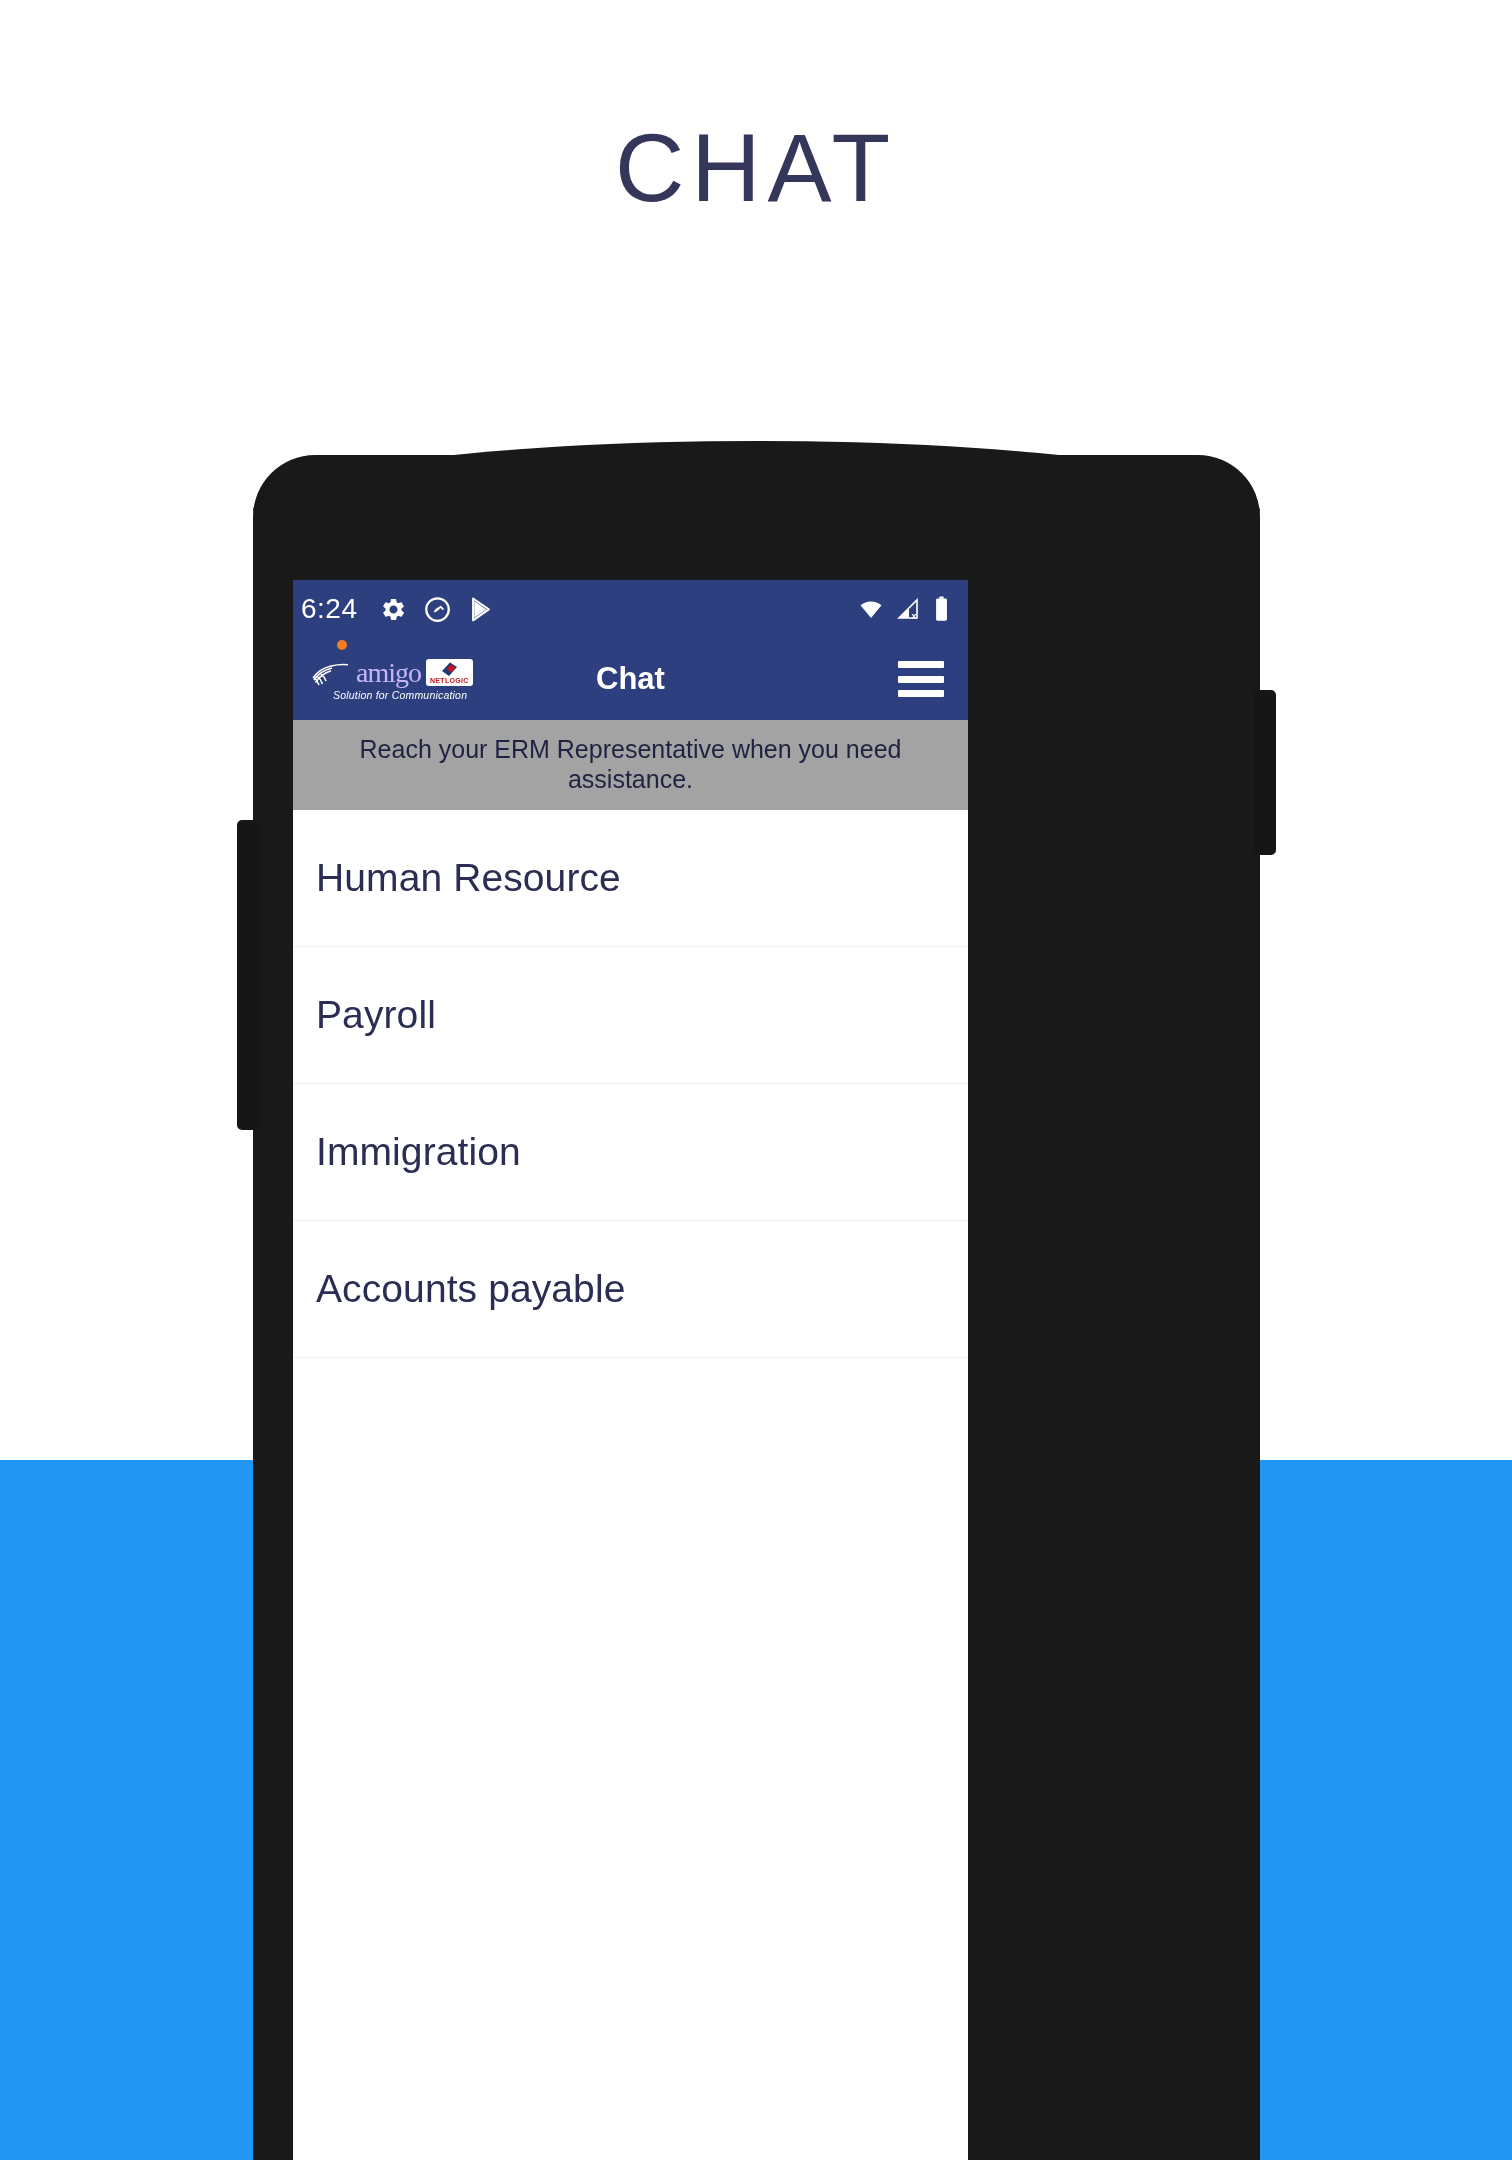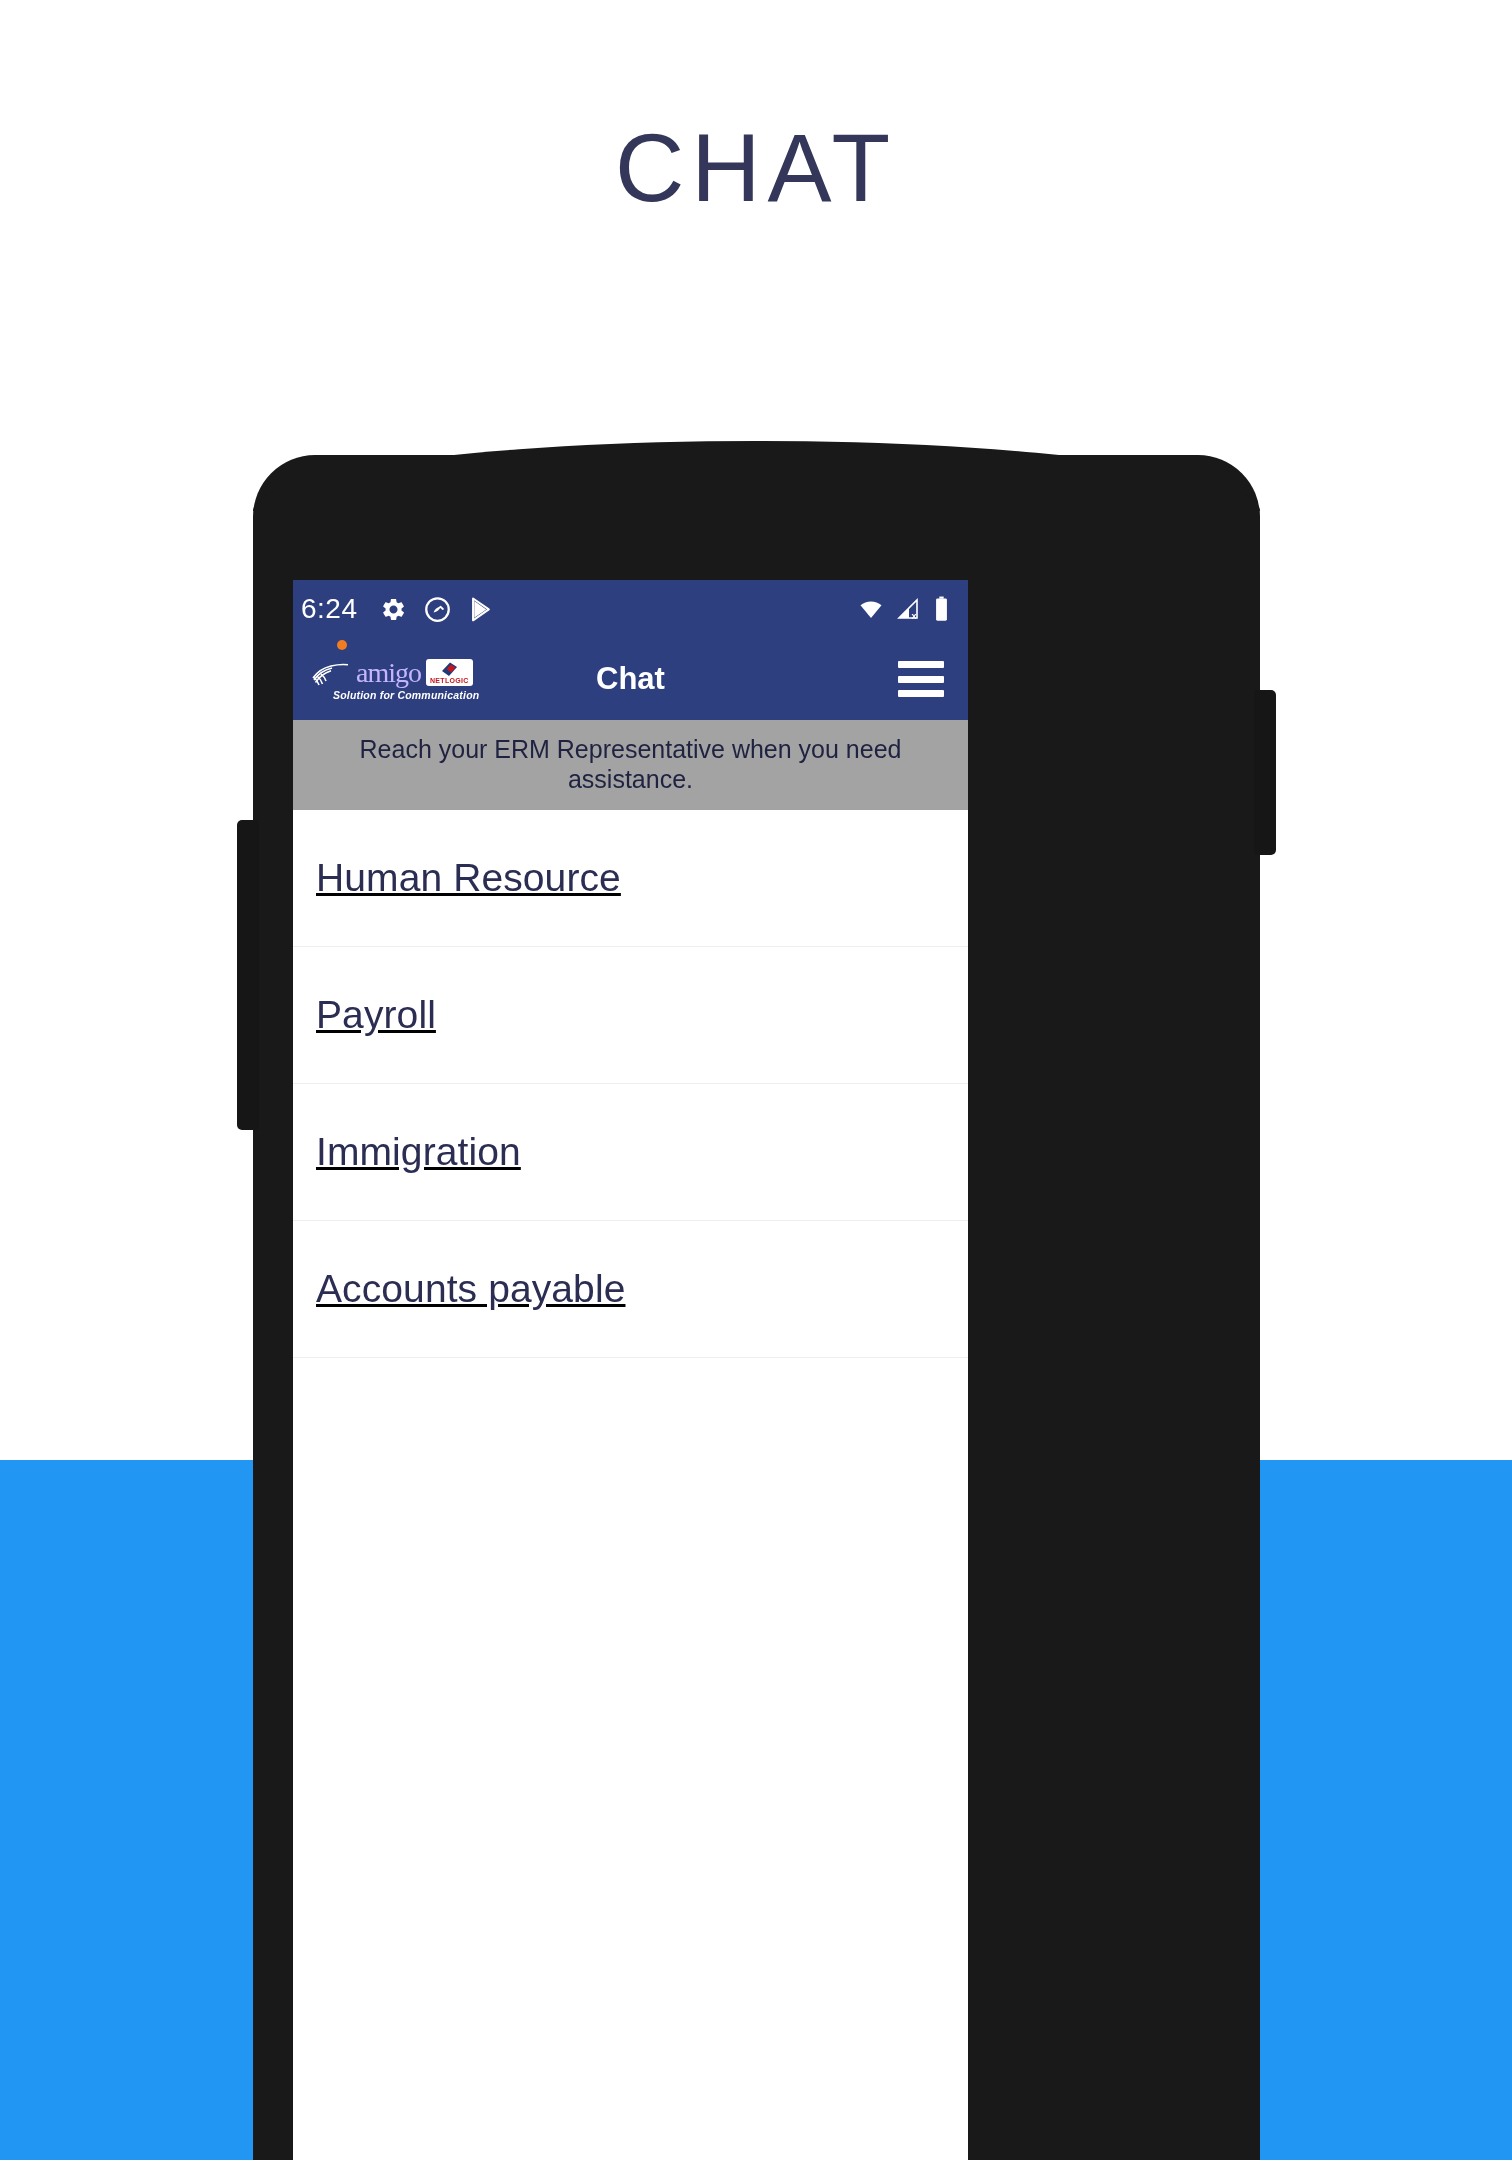--- a/index.html
+++ b/index.html
@@ -149,21 +149,21 @@
   .netlogic-text{
     font-size:7px;
     font-weight:bold;
     color:#c4161c;
     letter-spacing:0.3px;
     font-family:"Liberation Sans", sans-serif;
   }
   .logo-tag{
     font-size:10.5px;
     font-style:italic;
-    font-weight:bold;
+    font-weight:normal;
     color:#ffffff;
     margin-top:1px;
     margin-left:22px;
     letter-spacing:0.2px;
   }
   .appbar-title{
     position:absolute;
     left:0; right:0;
     text-align:center;
     font-size:31px;
@@ -182,21 +182,21 @@
 
   .subtitle{
     text-align:center;
     font-size:25px;
     color:#1f2240;
     padding:14px 6px 16px 6px;
     background:#a3a3a3;
     line-height:1.2;
   }
 
-  .list{ background:#0ea5e9;text-decoration:underline; }
+  .list{ background:#0ea5e9; }
   .list-item{
     height:137px;
     display:flex;
     align-items:center;
     padding-left:23px;
     border-bottom:1px solid #eceef2;
     background:#ffffff;
   }
   .list-item-label{
     font-size:39px;

